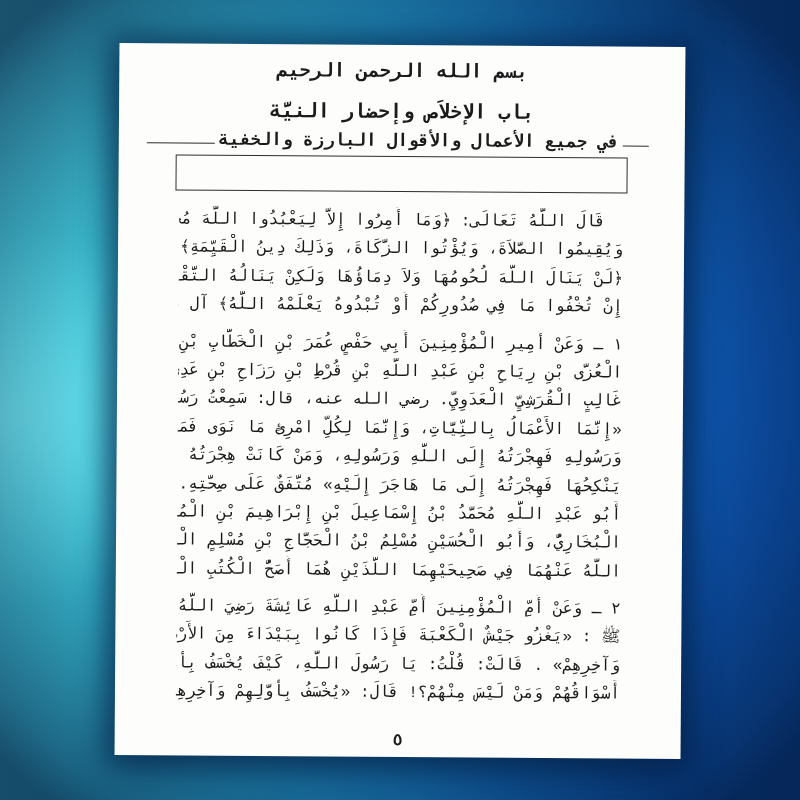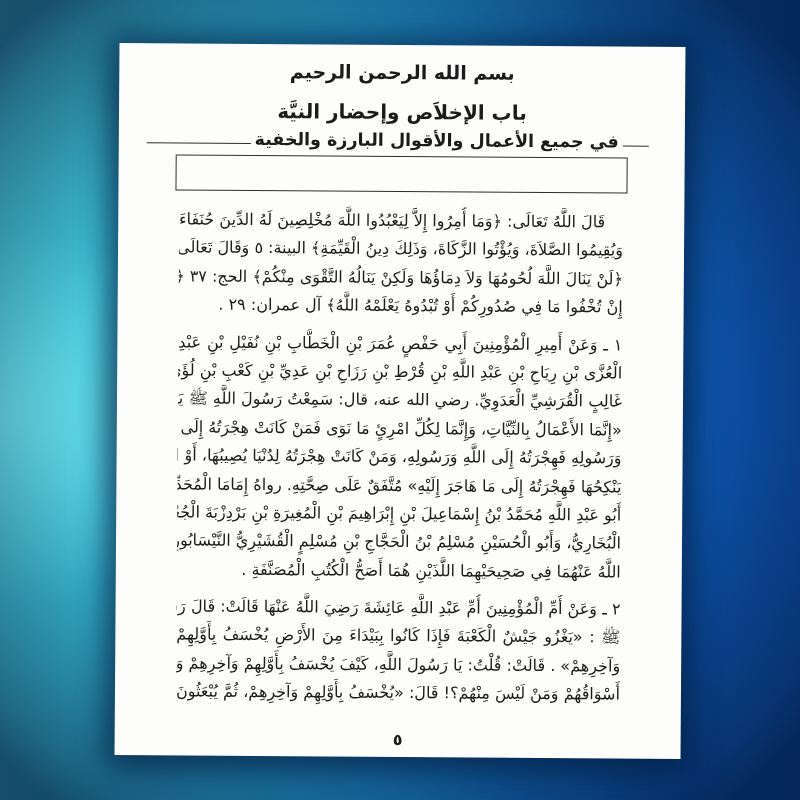--- a/index.html
+++ b/index.html
@@ -6,20 +6,21 @@
   body {
     width: 800px; height: 800px; overflow: hidden; position: relative;
     font-family: "DejaVu Sans", sans-serif;
   }
   .backdrop {
     position: absolute; inset: 0;
     background:
       radial-gradient(68% 64% at 49% 50%, rgba(4,35,75,0) 58%, rgba(4,30,68,0.55) 92%, rgba(3,25,60,0.7) 100%),
       radial-gradient(42% 34% at 0% 52%, rgba(140,240,248,0.55) 0%, rgba(140,240,248,0) 70%),
       linear-gradient(97deg, #4fd3de 0%, #3cc2d6 16%, #2497c6 42%, #1468b4 68%, #0d50a7 88%, #0b4aa2 100%);
+    font-family: Liberation Mono, monospace;
   }
   .page {
     position: absolute; left: 117px; top: 45px; width: 566px; height: 712px;
     background: #fdfdfc;
     transform: rotate(0.4deg);
     box-shadow: 0 0 26px 10px rgba(4,32,70,0.5), 0 14px 38px rgba(3,26,60,0.55);
     direction: rtl;
     color: #1b1b1b;
     padding-top: 14px;
     box-sizing: border-box;

